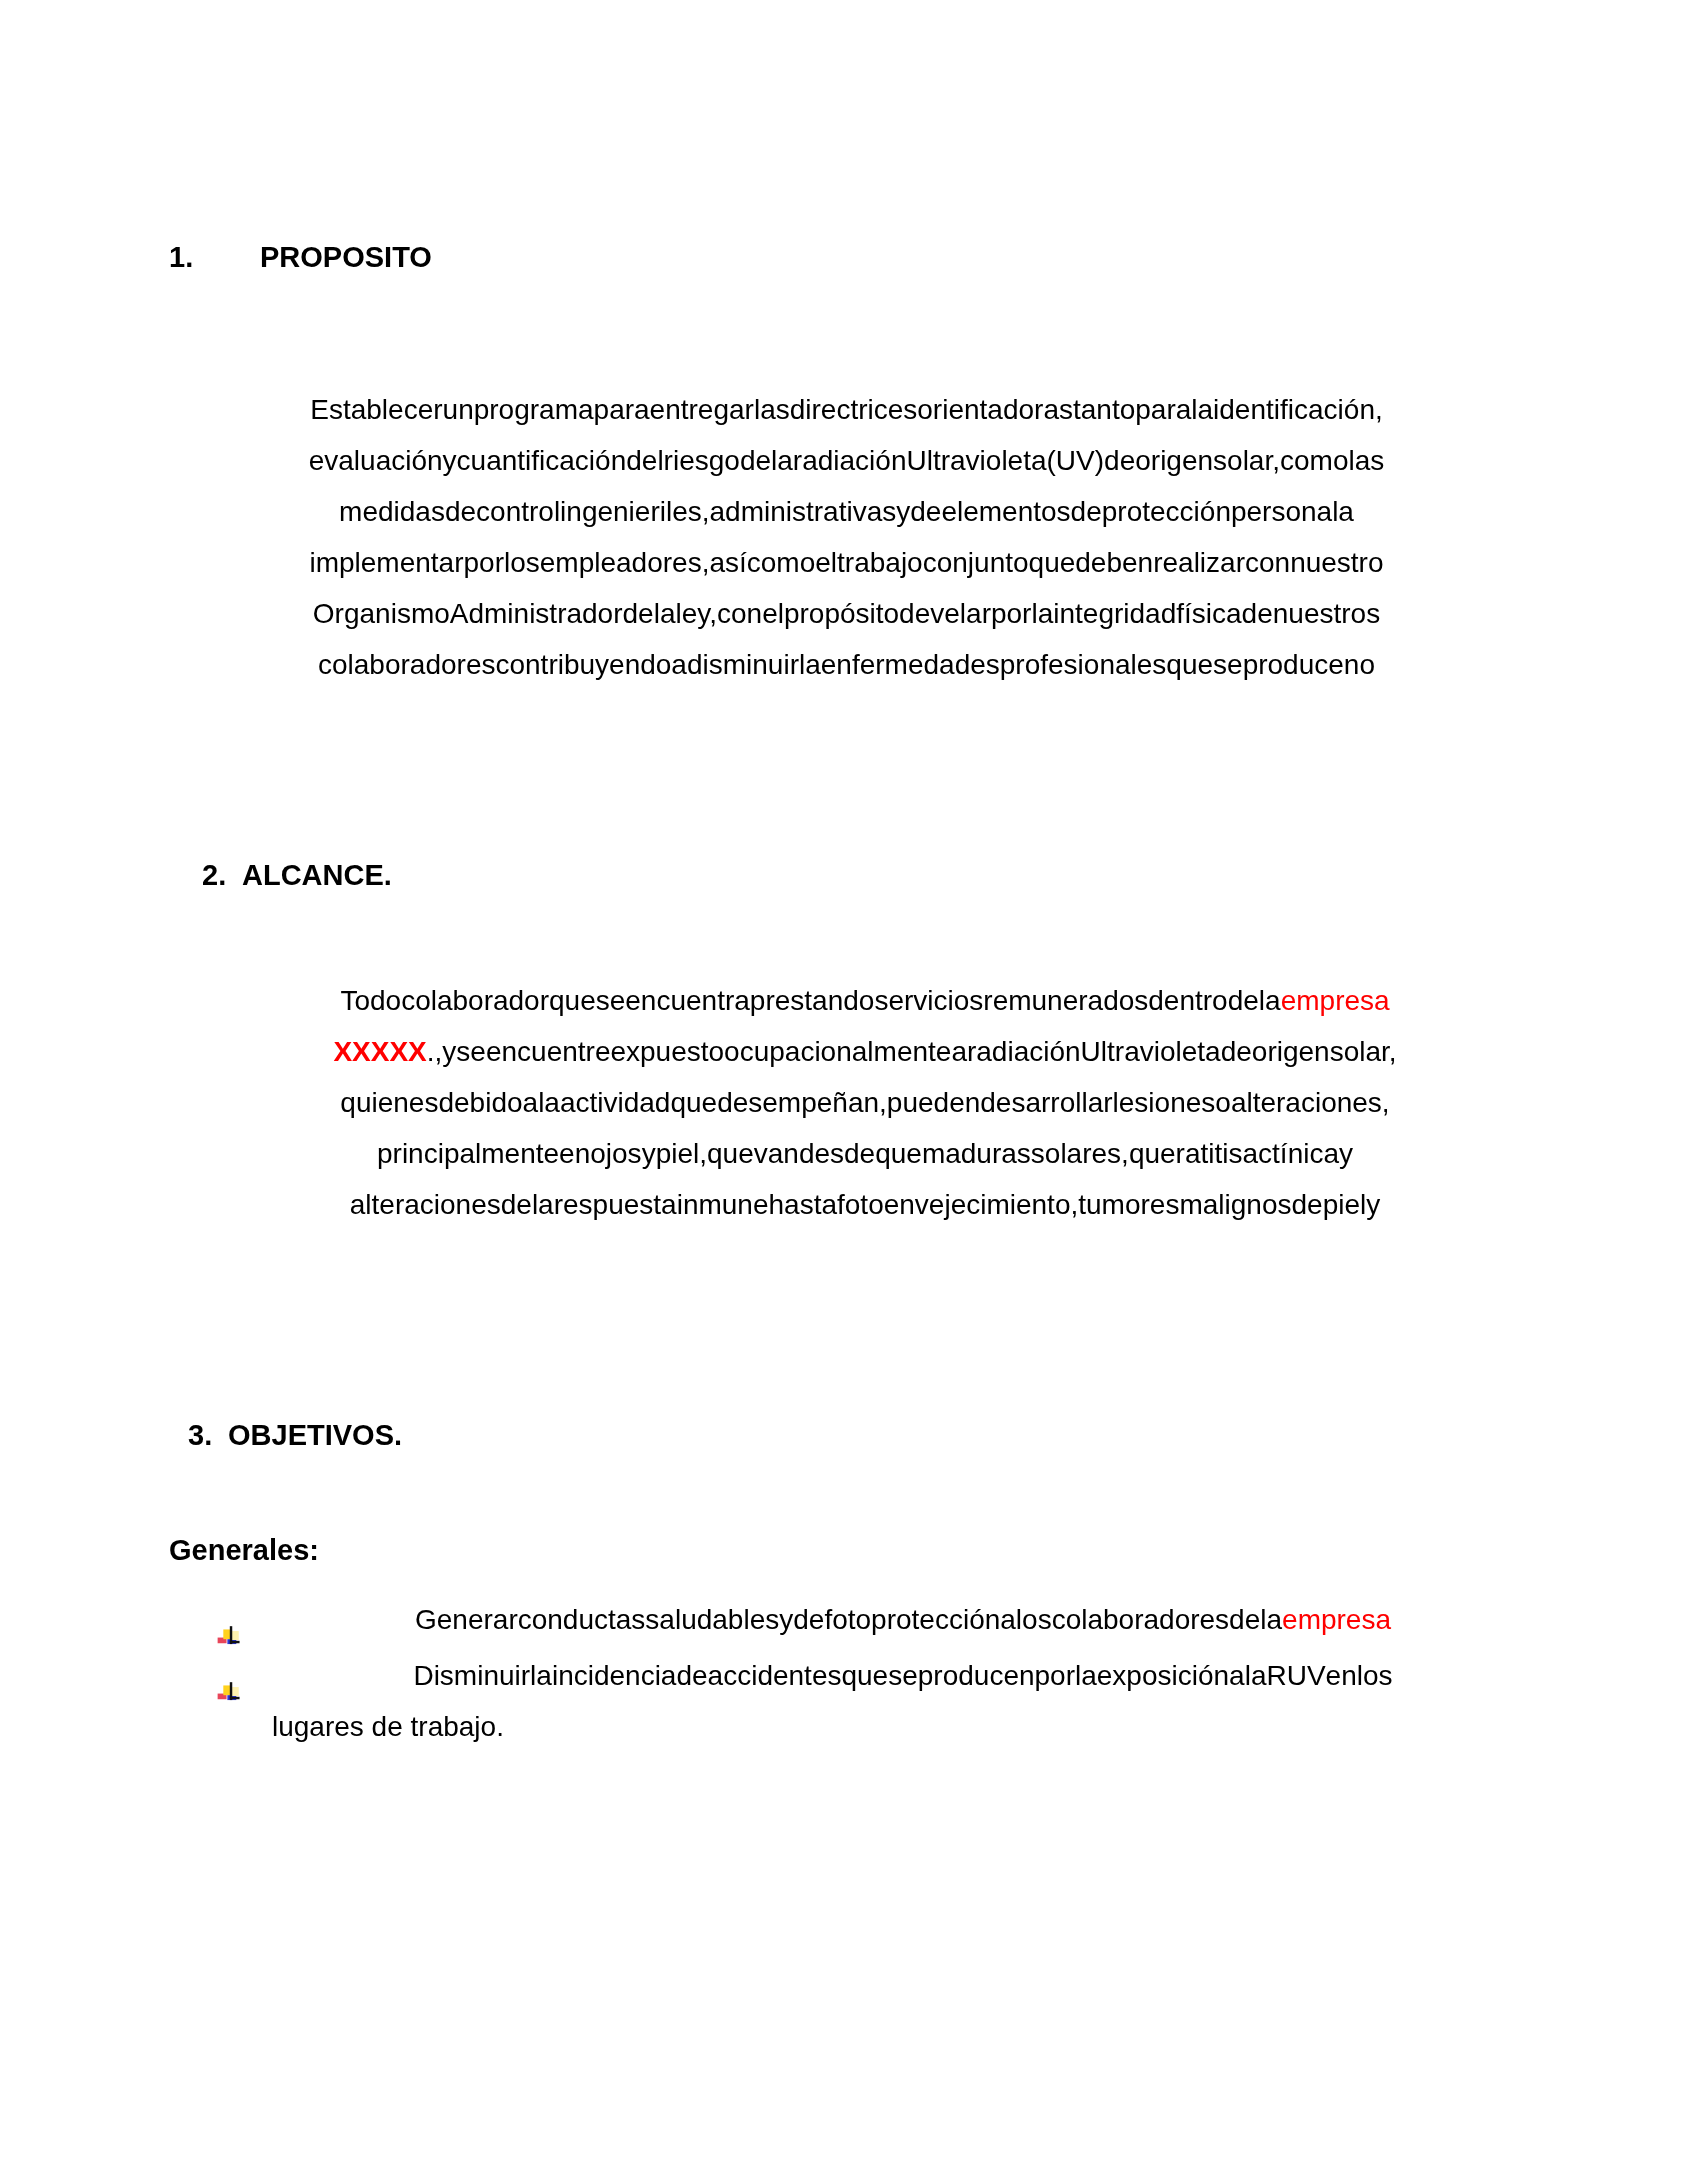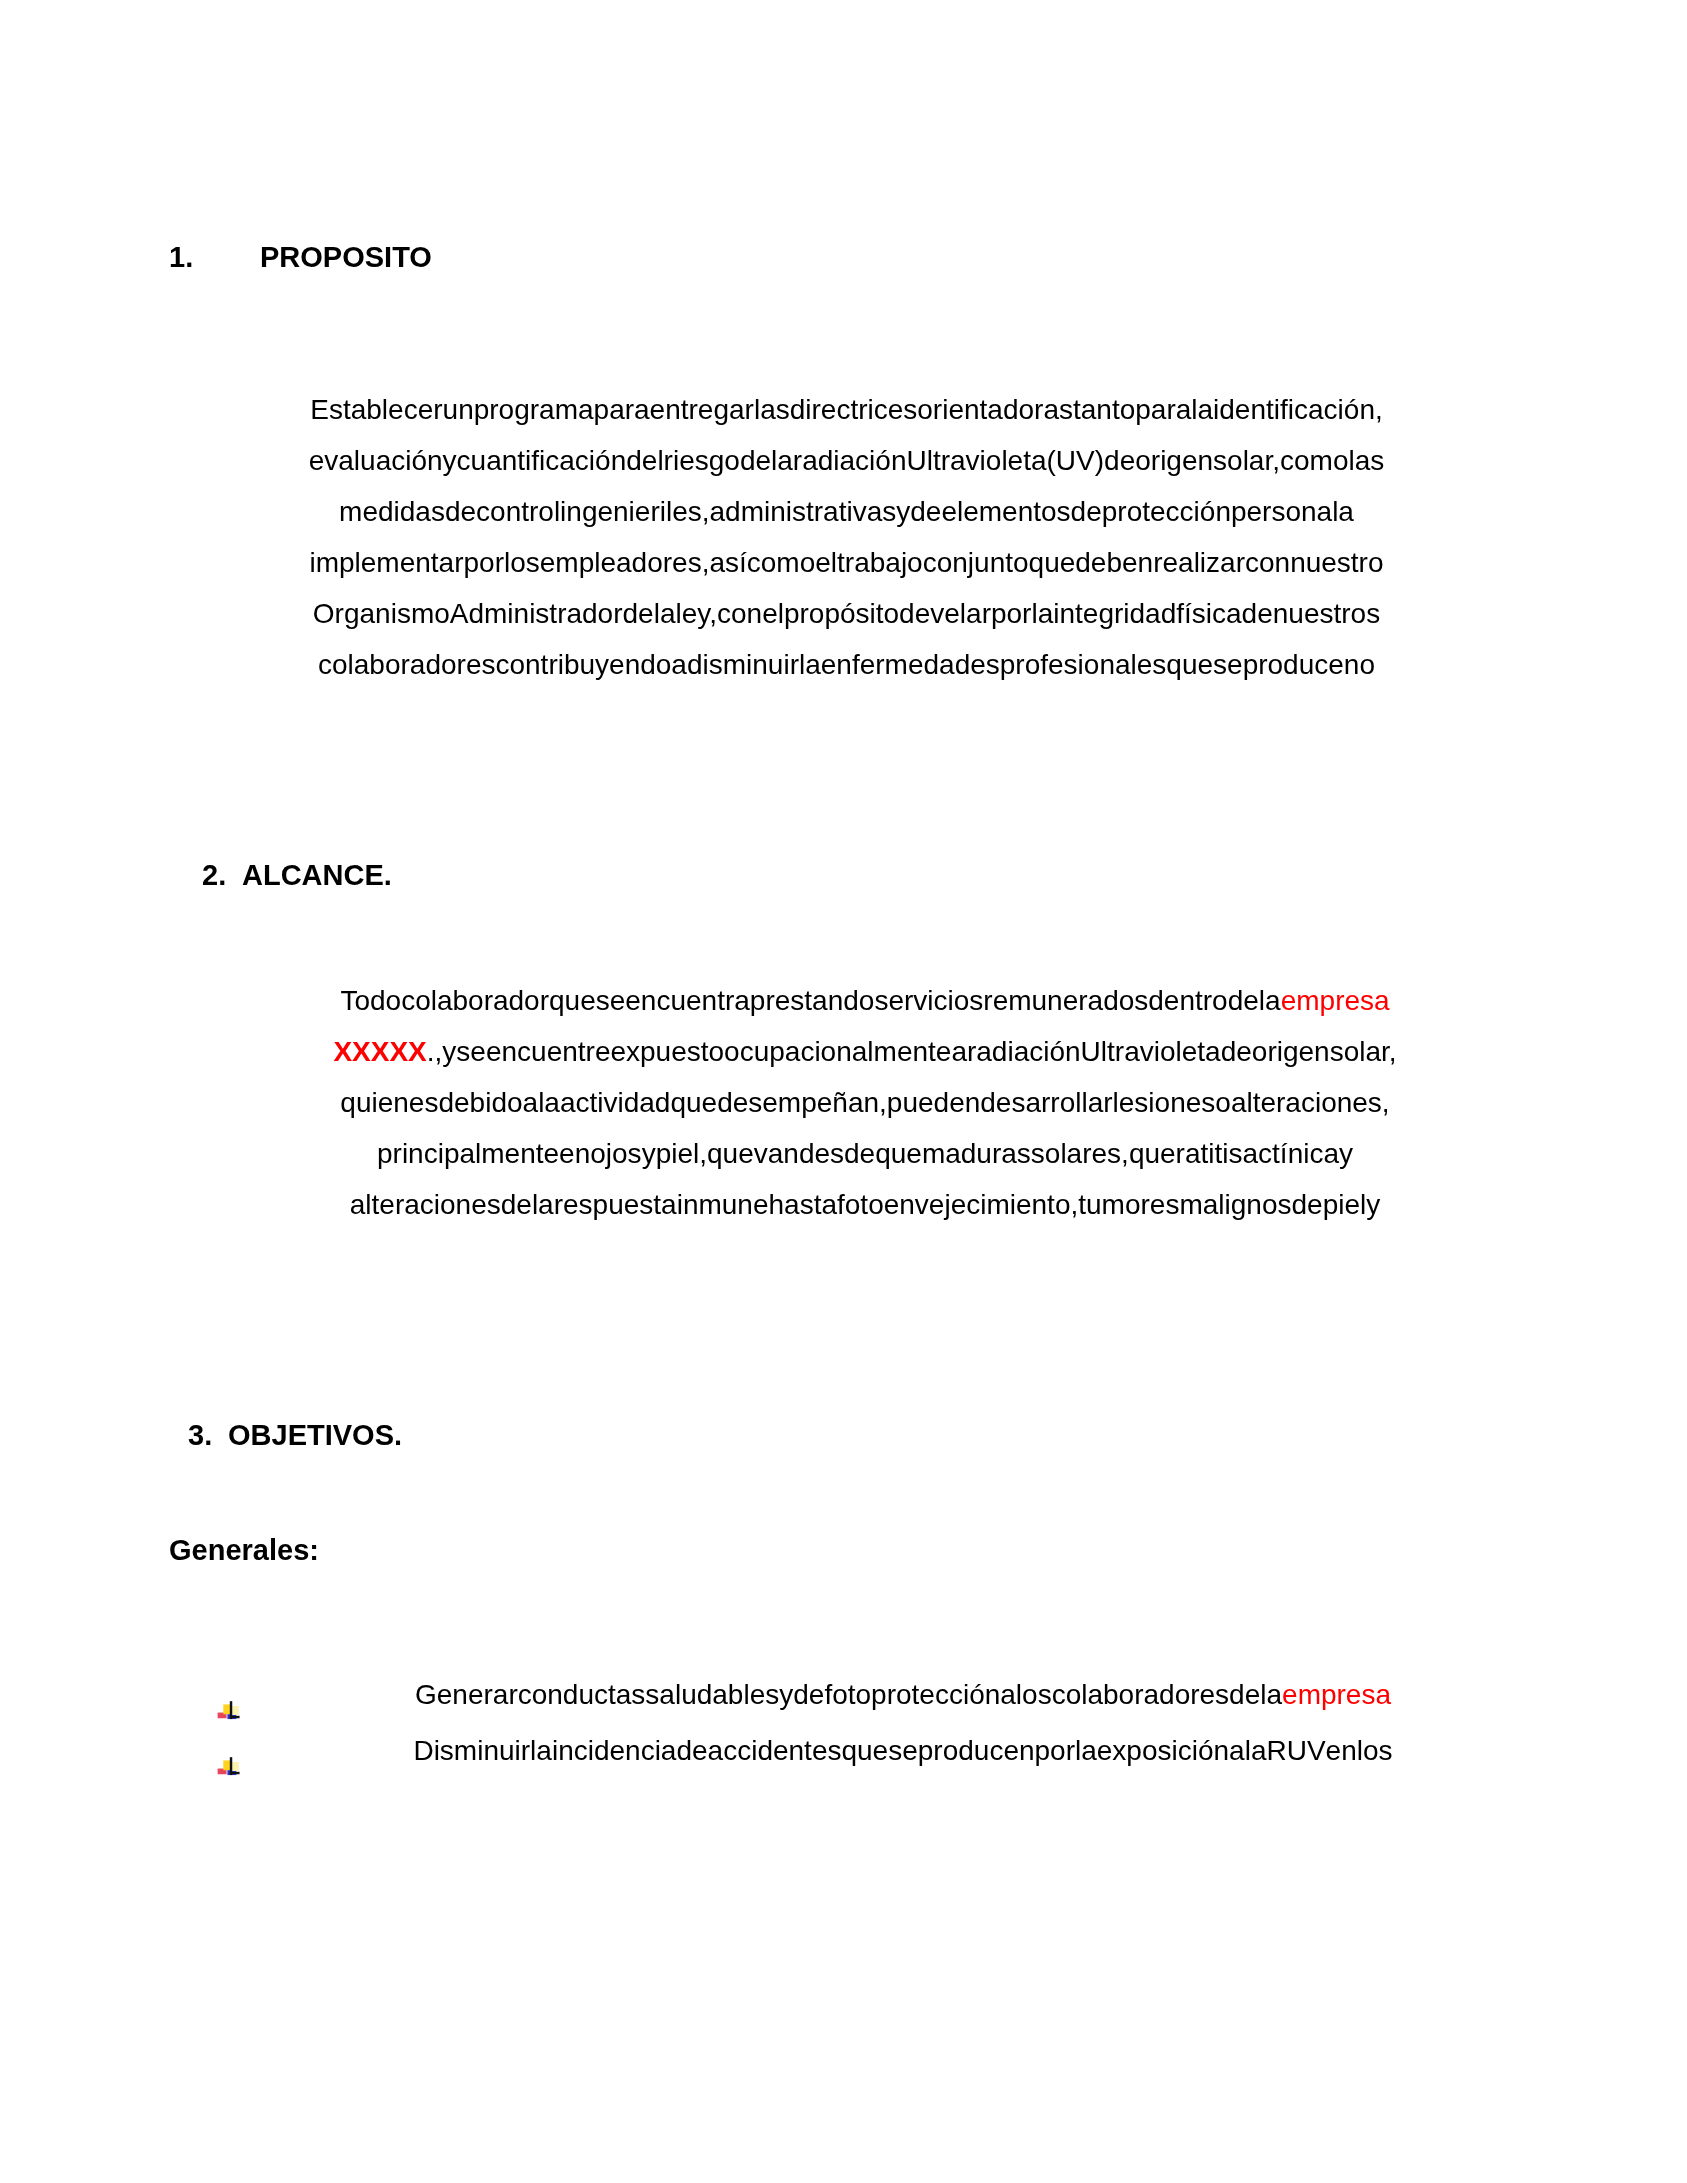--- a/index.html
+++ b/index.html
@@ -122,21 +122,21 @@
     font-size: 29px;
     font-weight: bold;
     line-height: 1.15;
     color: #000000;
   }
 
   
   #obj-list {
     position: absolute;
     left: 216px;
-    top: 1669px;
+    top: 1594px;
     width: 1318px;
   }
   .bullet-item {
     position: relative;
     padding-left: 56px;
     font-size: 28px;
     line-height: 51px;
     color: #000000;
     margin-bottom: 5px;
   }
@@ -393,19 +393,20 @@
             <span>producen</span>
             <span>por</span>
             <span>la</span>
             <span>exposición</span>
             <span>a</span>
             <span>la</span>
             <span>RUV</span>
             <span>en</span>
             <span>los</span>
         </span>
+        <span class="ln">lugares de trabajo.</span>
       </div>
 
     </div>
 
   </div>
 </div>
 
 
 </body></html>

